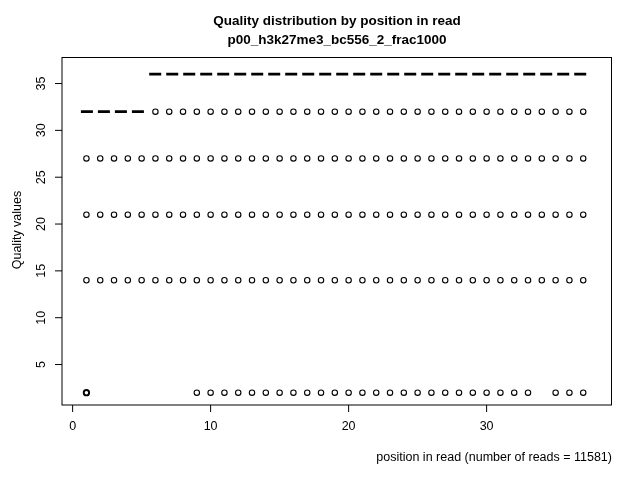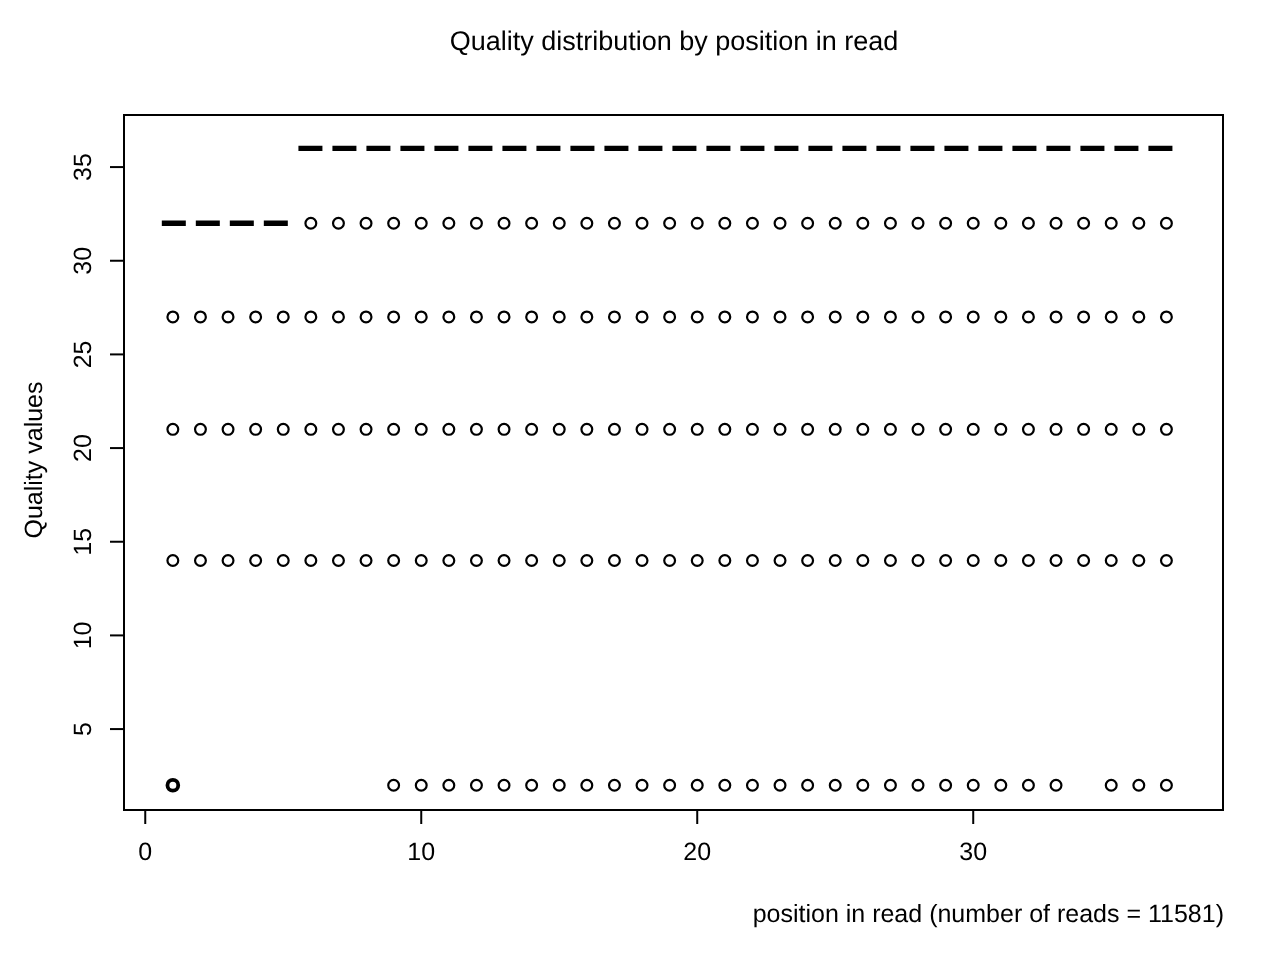--- a/index.html
+++ b/index.html
@@ -11,21 +11,21 @@
     overflow: hidden;
     font-family: "Liberation Sans", "DejaVu Sans", sans-serif;
     color: #000;
   }
   #plot-svg { position: absolute; left: 0; top: 0; }
   .title-line {
     position: absolute;
     left: 62px;
     width: 550px;
     text-align: center;
-    font-weight: normal;
+    font-weight: bold;
     font-size: 13.5px;
     line-height: 16px;
     white-space: nowrap;
   }
   #chart-title { top: 13px; }
   #chart-subtitle { top: 32px; }
   #x-axis-label {
     position: absolute;
     left: 62px;
     top: 449px;
@@ -46,20 +46,21 @@
     line-height: 16px;
     transform: rotate(-90deg);
     white-space: nowrap;
   }
 </style>
 </head>
 <body>
 
 <div id="figure">
   <div id="chart-title" class="title-line">Quality distribution by position in read</div>
+  <div id="chart-subtitle" class="title-line">p00_h3k27me3_bc556_2_frac1000</div>
   <svg id="plot-svg" width="640" height="480">
       <rect x="62" y="57.5" width="549.5" height="347.5" fill="none" stroke="#000000" stroke-width="1"></rect>
       <g font-size="12.5" fill="#000000">
         <line x1="72.62569060773481" y1="405" x2="72.62569060773481" y2="412" stroke="#000000" stroke-width="1"></line>
         <text x="72.62569060773481" y="430" text-anchor="middle">0</text>
         <line x1="210.62167252636863" y1="405" x2="210.62167252636863" y2="412" stroke="#000000" stroke-width="1"></line>
         <text x="210.62167252636863" y="430" text-anchor="middle">10</text>
         <line x1="348.61765444500253" y1="405" x2="348.61765444500253" y2="412" stroke="#000000" stroke-width="1"></line>
         <text x="348.61765444500253" y="430" text-anchor="middle">20</text>
         <line x1="486.6136363636364" y1="405" x2="486.6136363636364" y2="412" stroke="#000000" stroke-width="1"></line>

